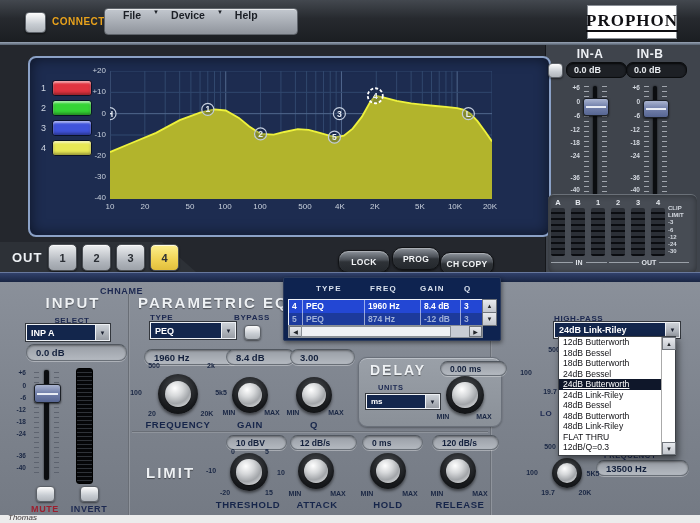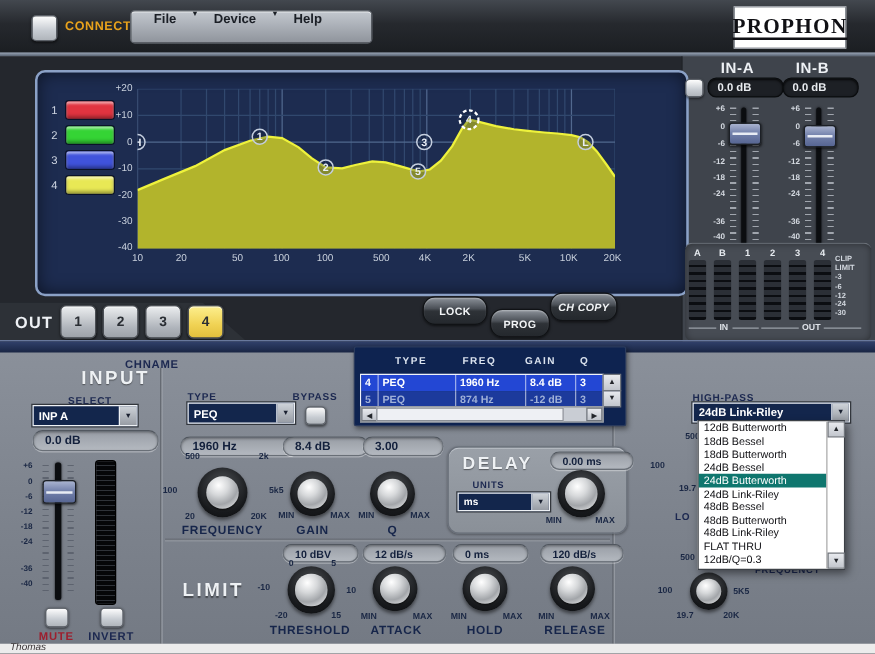--- a/index.html
+++ b/index.html
@@ -111,21 +111,21 @@
   .trow.dim span{color:#9fb0d8;}
   .c0{width:14px;} .c1{width:62px;} .c2{width:56px;} .c3{width:40px;} .c4{width:21px;border-right:none!important;}
   .sbar{background:#c9cdd4;border:1px solid #8a8f96;}
   .sbtn{background:linear-gradient(#e8eaee,#c2c6cd);border:1px solid #70757c;color:#23262b;
         font-size:6px;display:flex;align-items:center;justify-content:center;}
   .sthumb{background:#eef0f4;border:1px solid #8a8f96;}
   
   .xo-list{background:#fff;border:1px solid #3c4046;box-shadow:2px 3px 7px rgba(0,0,0,.5);z-index:6;}
   .xo-item{height:10.5px;line-height:10.5px;font-size:8.6px;color:#101014;padding-left:4px;
            white-space:nowrap;overflow:hidden;}
-  .xo-item.sel{background:#0f766e;color:#fff;}
+  .xo-item.sel{background:#0f172a;color:#fff;text-decoration:underline;}
   .watermark{color:#3a3436;font-size:8px;font-style:italic;}
 </style>
 </head>
 <body>
 
 <div class="app">
 
   <div class="abs topbar"></div>
   <div class="abs topsep"></div>
   <div class="abs sqbtn" style="left:25px;top:12px;width:19px;height:19px;"></div>
@@ -293,33 +293,33 @@
       <span>OUT</span>
       <i></i>
   </div>
 
   <div class="abs tab-wedge"></div>
   <div class="abs out-lbl" style="left:12px;top:250px;">OUT</div>
   <div class="abs tab" style="left:48px;top:244px;">1</div>
   <div class="abs tab" style="left:82px;top:244px;">2</div>
   <div class="abs tab" style="left:116px;top:244px;">3</div>
   <div class="abs tab active" style="left:150px;top:244px;">4</div>
-  <div class="abs pill-btn" style="left:338px;top:237px;width:50px;height:21px;">LOCK</div>
+  <div class="abs pill-btn" style="left:338px;top:250px;width:50px;height:21px;">LOCK</div>
   <div class="abs pill-btn" style="left:392px;top:247px;width:46px;height:21px;">PROG</div>
-  <div class="abs pill-btn" style="left:440px;top:234px;width:52px;height:21px;font-style:italic;">CH COPY</div>
+  <div class="abs pill-btn" style="left:440px;top:252px;width:52px;height:21px;">CH COPY</div>
   <div class="abs ridge"></div>
 
   <div class="abs lower"></div>
   <div class="abs vdiv" style="left:490px;top:282px;width:2px;height:233px;"></div>
   <div class="abs vdiv" style="left:128px;top:294px;width:2px;height:221px;"></div>
   <div class="abs hdiv" style="left:132px;top:431px;width:356px;height:2px;"></div>
 
   <div class="abs lbl" style="left:100px;top:286px;width:54px;font-size:9px;">CHNAME</div>
 
-  <div class="abs hdr" style="left:26px;top:294px;width:94px;text-align:right;">INPUT</div>
+  <div class="abs hdr" style="left:26px;top:294px;width:94px;text-align:center;">INPUT</div>
   <div class="abs lbl" style="left:34px;top:316px;width:76px;text-align:center;">SELECT</div>
   <div class="abs dd" style="left:26px;top:324px;width:78px;height:15px;">
     <span>INP A</span>
     <span class="arr">▼</span>
   </div>
   <div class="abs pill" style="left:26px;top:344px;width:90px;height:15px;">0.0 dB</div>
 
   <div class="abs ftick" style="left:2px;top:369px;width:24px;color:#1a2744;">+6</div>
   <div class="abs ftick" style="left:2px;top:382px;width:24px;color:#1a2744;">0</div>
   <div class="abs ftick" style="left:2px;top:394px;width:24px;color:#1a2744;">-6</div>
@@ -332,20 +332,21 @@
   <div class="abs tickstrip" style="left:54px;top:372px;width:5px;height:102px;background:repeating-linear-gradient(180deg,#565c68 0 1px,transparent 1px 5px);"></div>
   <div class="abs ftrack" style="left:44px;top:370px;width:5px;height:110px;"></div>
   <div class="abs fhandle" style="left:34px;top:384px;width:25px;height:17px;"></div>
   <div class="abs meter-strip" style="left:76px;top:368px;width:15px;height:114px;"></div>
 
   <div class="abs sqbtn" style="left:36px;top:486px;width:17px;height:14px;"></div>
   <div class="abs sqbtn" style="left:80px;top:486px;width:17px;height:14px;"></div>
   <div class="abs lbl" style="left:22px;top:504px;width:46px;text-align:center;font-size:9px;color:#9c1f2e;">MUTE</div>
   <div class="abs lbl" style="left:64px;top:504px;width:50px;text-align:center;font-size:9px;">INVERT</div>
 
+  <div class="abs hdr" style="left:138px;top:294px;width:180px;">PARAMETRIC EQ</div>
   <div class="abs lbl" style="left:150px;top:313px;width:40px;">TYPE</div>
   <div class="abs dd" style="left:150px;top:322px;width:80px;height:15px;">
     <span>PEQ</span>
     <span class="arr">▼</span>
   </div>
   <div class="abs lbl" style="left:234px;top:313px;width:44px;">BYPASS</div>
   <div class="abs sqbtn" style="left:244px;top:325px;width:15px;height:13px;"></div>
 
   <div class="abs pill" style="left:144px;top:349px;width:84px;height:14px;">1960 Hz</div>
   <div class="abs sc" style="left:144px;top:362px;width:20px;">500</div>
@@ -446,20 +447,21 @@
     <span class="arr">▼</span>
   </div>
 
   <div class="abs sc" style="left:544px;top:346px;width:20px;">500</div>
   <div class="abs sc" style="left:516px;top:369px;width:20px;">100</div>
   <div class="abs sc" style="left:538px;top:388px;width:24px;">19.7</div>
   <div class="abs lbl" style="left:540px;top:409px;width:18px;">LO</div>
 
   <div class="abs sc" style="left:540px;top:443px;width:20px;">500</div>
   <div class="abs lbl" style="left:604px;top:451px;width:70px;font-size:7.5px;">FREQUENCY</div>
+  <div class="abs pill" style="left:596px;top:460px;width:82px;height:14px;">13500 Hz</div>
   <div class="abs knob" style="left:552px;top:458px;width:30px;height:30px;"></div>
   <div class="abs sc" style="left:522px;top:469px;width:20px;">100</div>
   <div class="abs sc" style="left:582px;top:470px;width:22px;">5K5</div>
   <div class="abs sc" style="left:536px;top:489px;width:24px;">19.7</div>
   <div class="abs sc" style="left:574px;top:489px;width:22px;">20K</div>
 
   <div class="abs xo-list" style="left:558px;top:336px;width:116px;height:118px;">
     <div style="position:absolute;left:0;top:0;right:13px;bottom:0;">
       <div class="xo-item">12dB Butterworth</div>
       <div class="xo-item">18dB Bessel</div>

